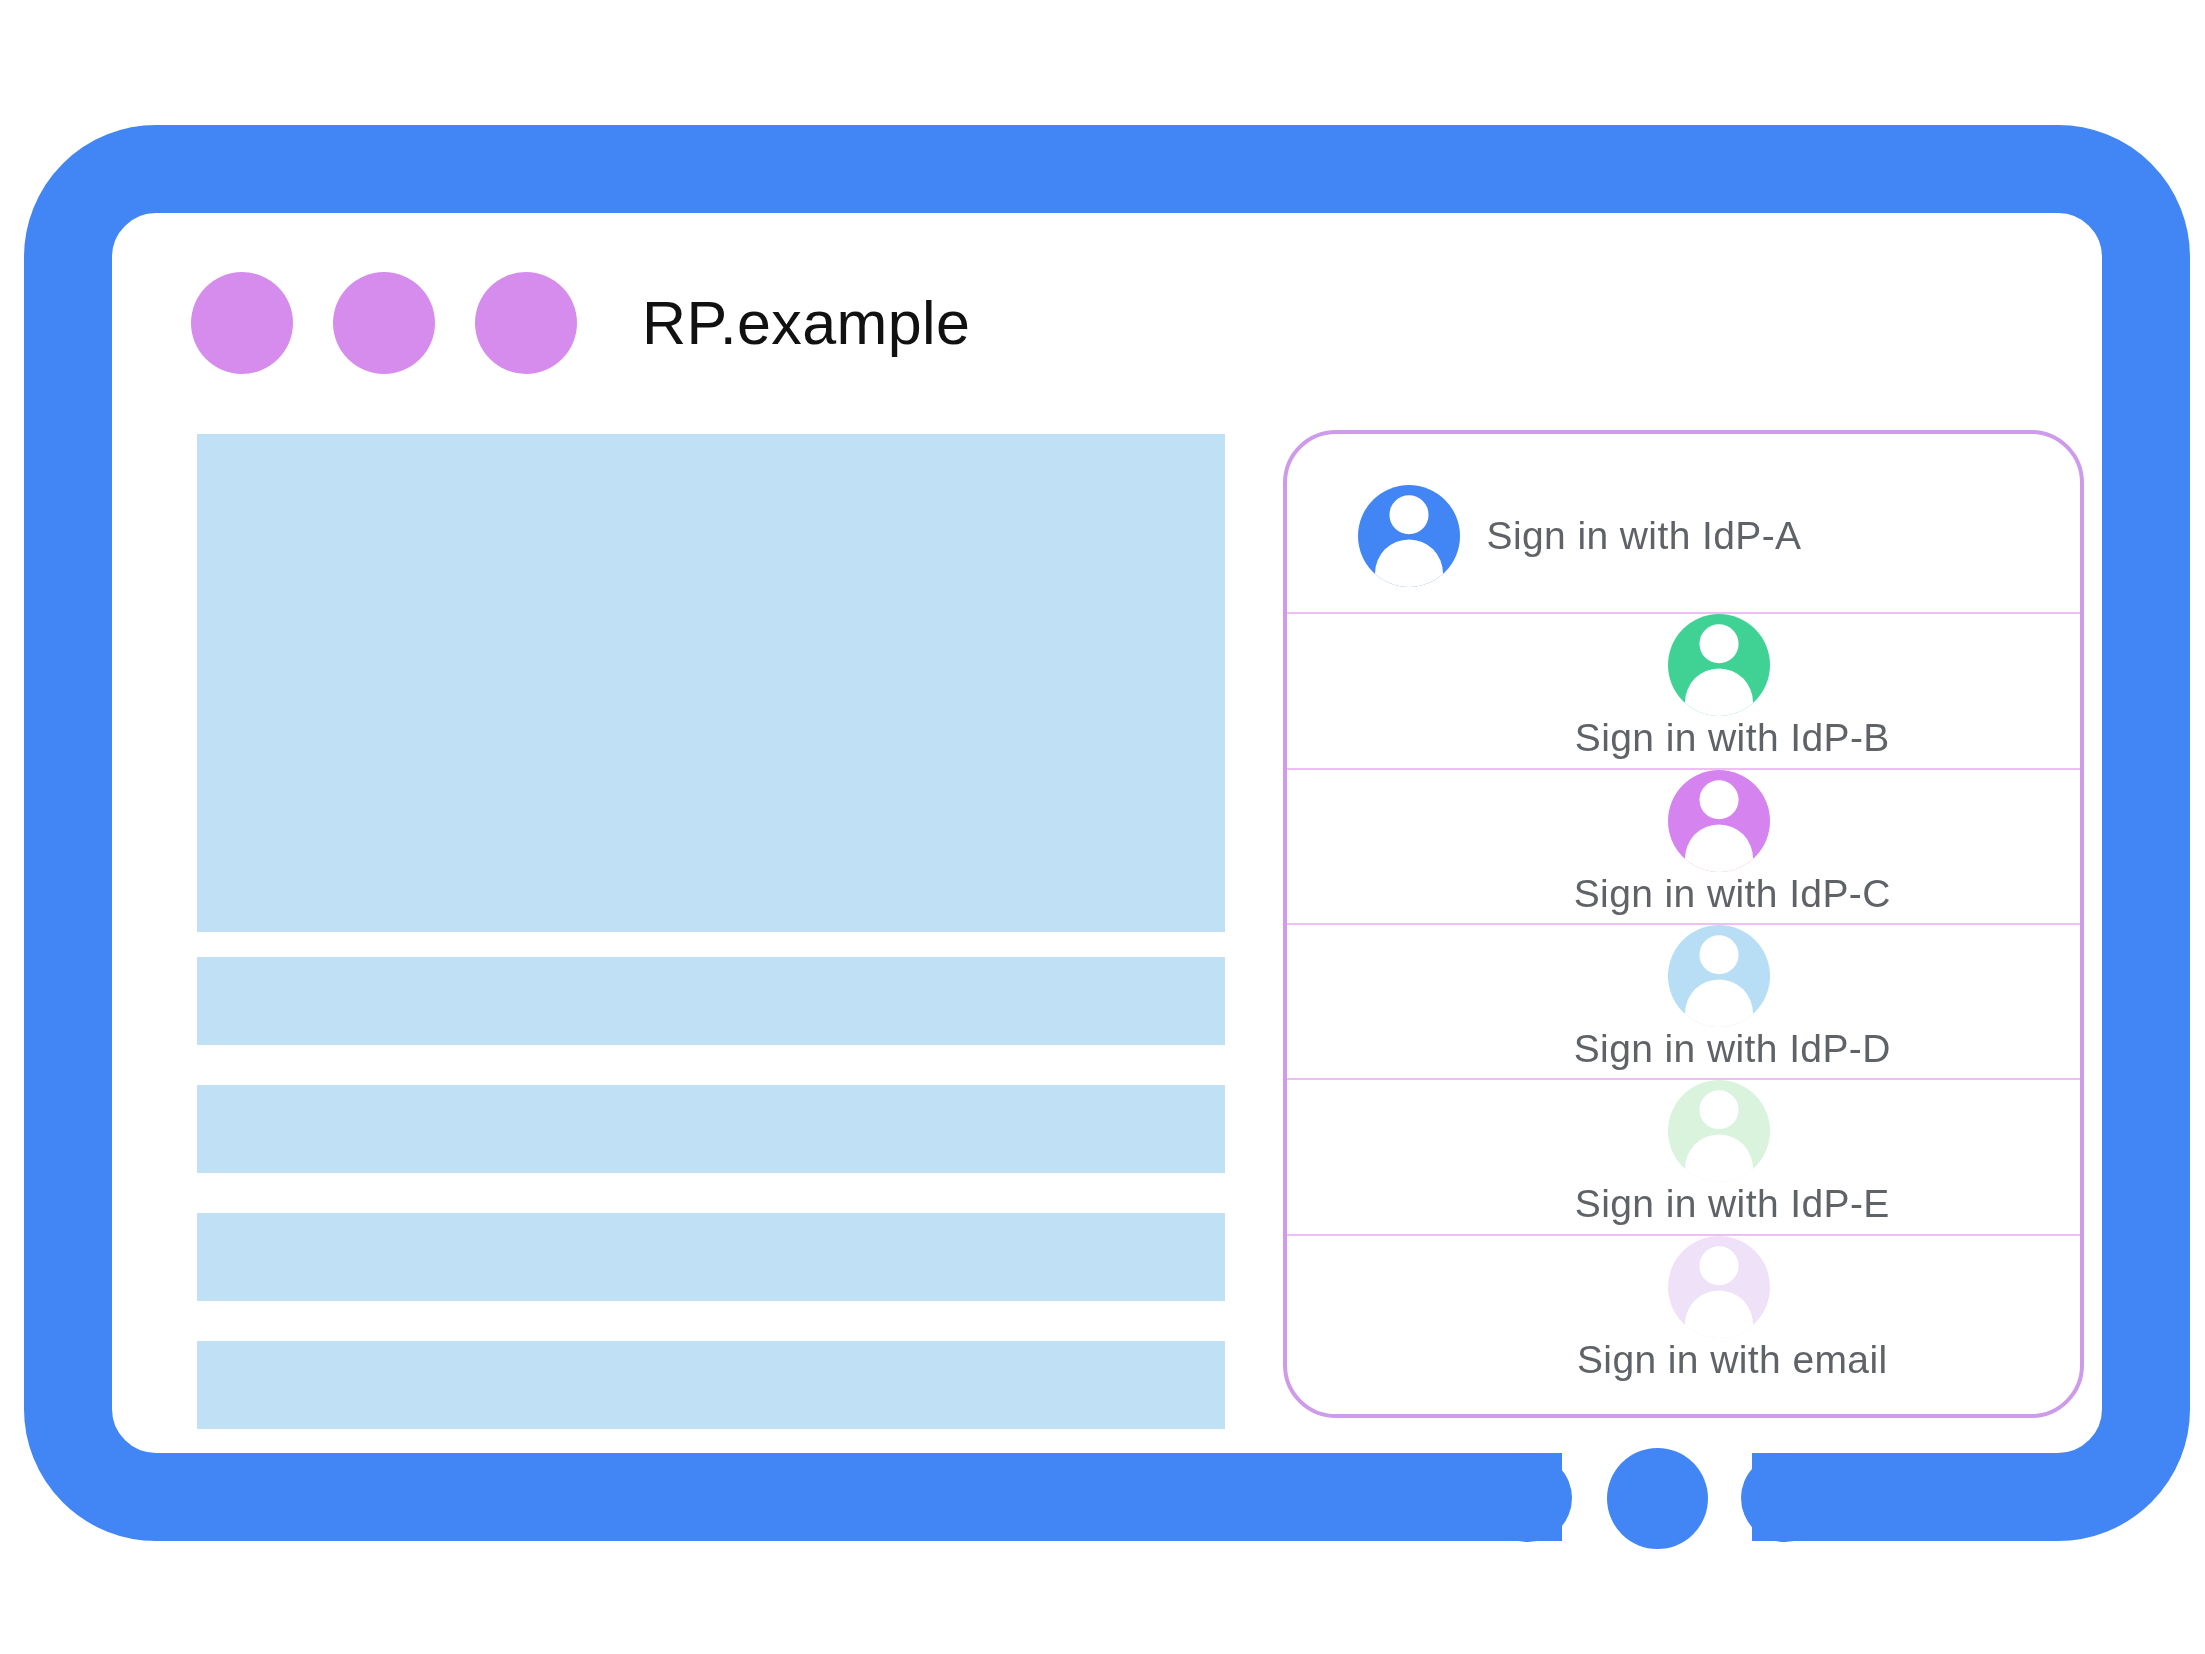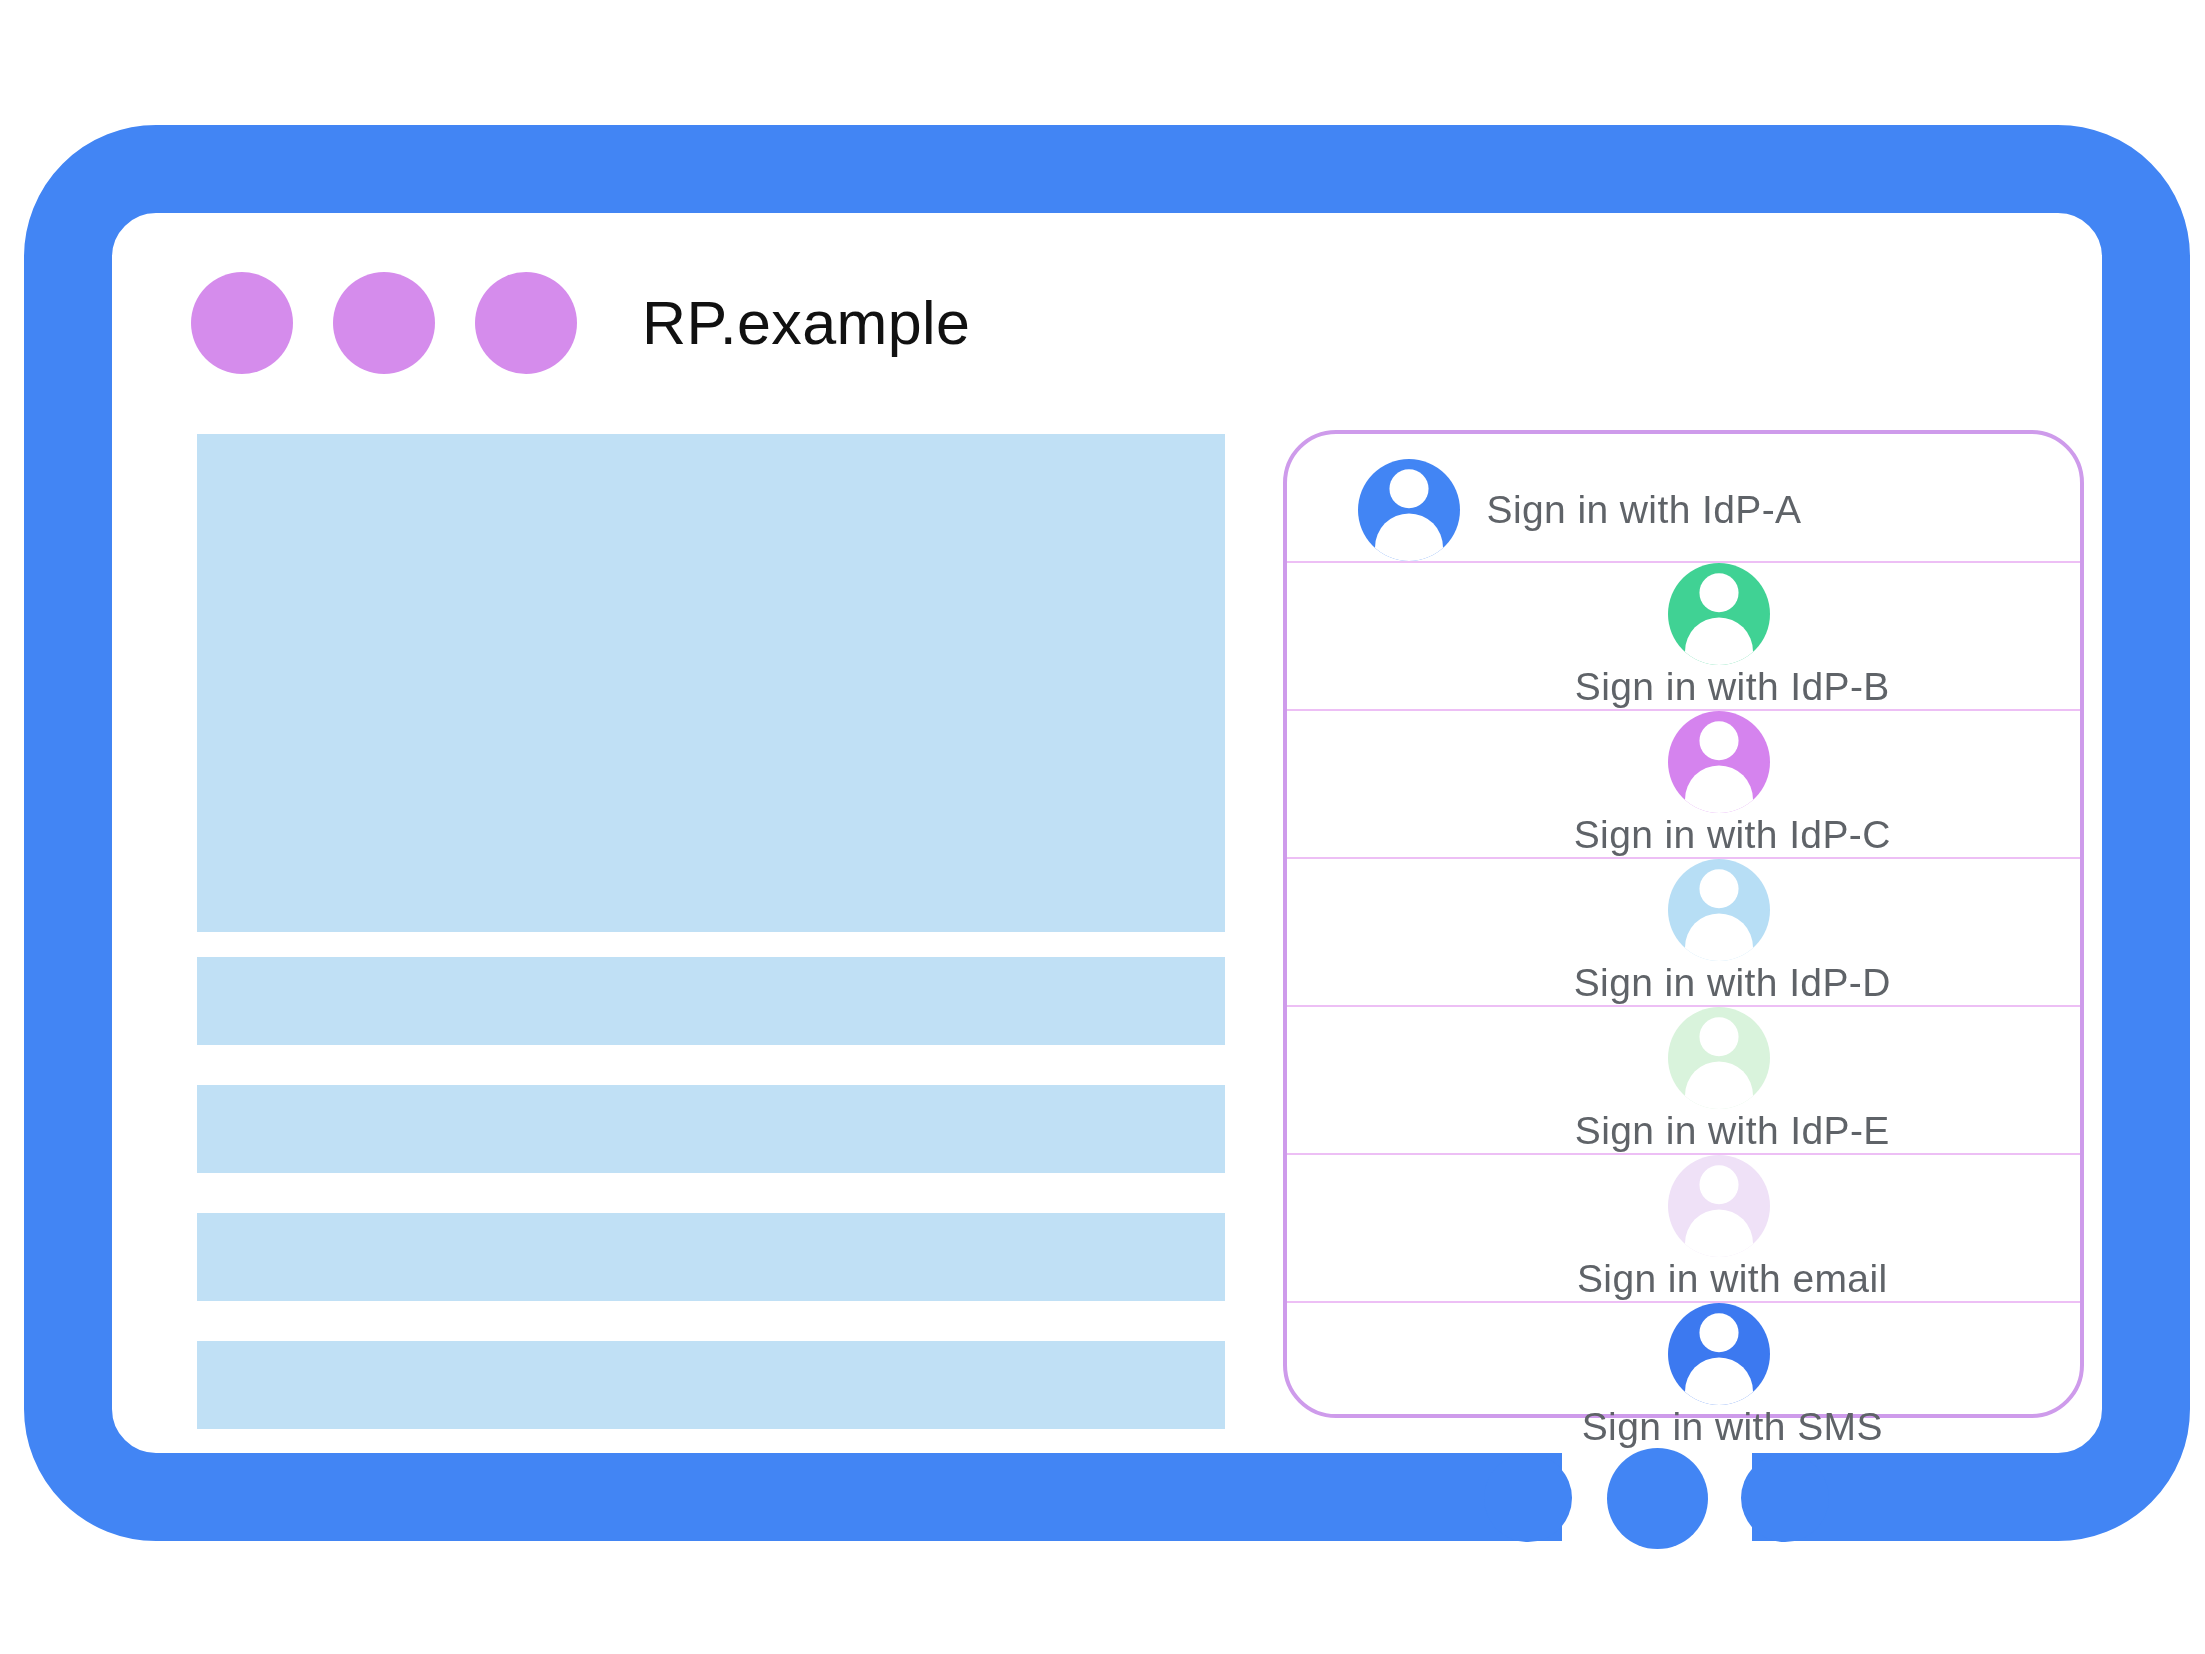--- a/index.html
+++ b/index.html
@@ -167,21 +167,15 @@
     <span class="signin-label">Sign in with IdP-E</span>
   </div>
 
   <div class="signin-row">
     <svg class="avatar" viewBox="0 0 120 120" style="color: rgb(239, 225, 247);">
         <use href="#person-glyph"></use>
       </svg>
     <span class="signin-label">Sign in with email</span>
   </div>
 
-  <div class="signin-row">
-    <svg class="avatar" viewBox="0 0 120 120" style="color: rgb(60, 121, 240);">
-        <use href="#person-glyph"></use>
-      </svg>
-    <span class="signin-label">Sign in with SMS</span>
-  </div>
 
 </div>
 
 
 </body></html>

